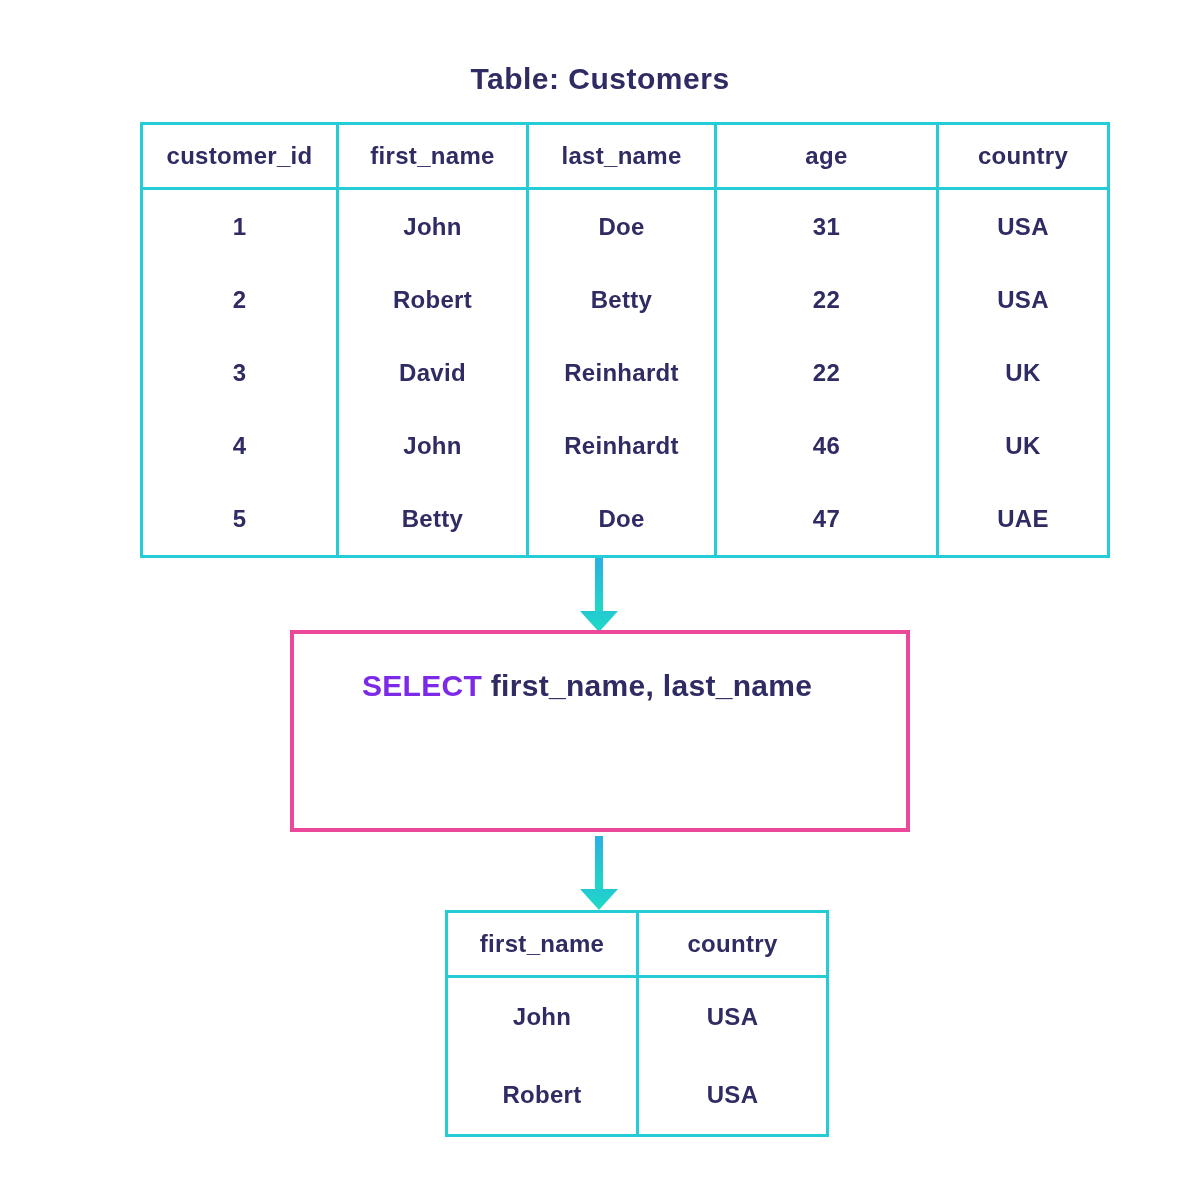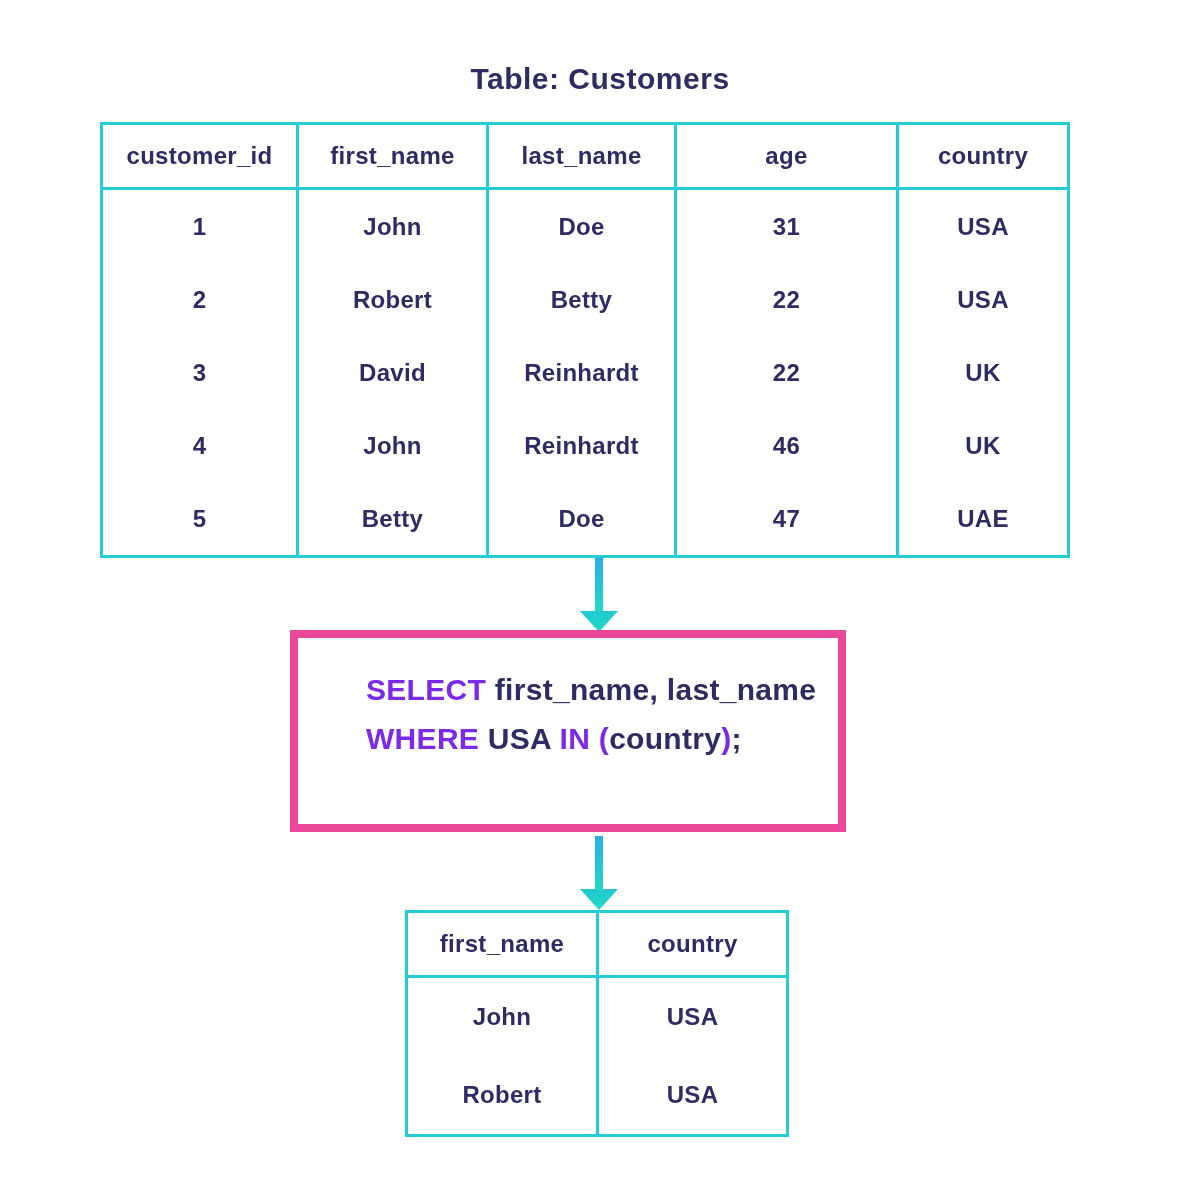--- a/index.html
+++ b/index.html
@@ -13,21 +13,21 @@
 
   
   .diagram-title {
     position: absolute; top: 62px; left: 0; width: 1200px;
     text-align: center;
     font-size: 30px; font-weight: 700; letter-spacing: 0.5px;
     color: #2f2b63;
   }
 
   
-  table { border-collapse: collapse; table-layout: fixed; }
+  table { border-collapse: collapse; table-layout: fixed; margin-left: 40px; }
   .data-table {
     position: absolute;
     border: 3px solid #24ccd6;
   }
   .data-table th {
     border: 3px solid #24ccd6;
     height: 62px;
     font-size: 24px; font-weight: 700; color: #2f2b63;
     text-align: center; vertical-align: middle;
     letter-spacing: 0.3px;
@@ -55,22 +55,22 @@
     width: 38px; height: 21px;
     background: linear-gradient(180deg, #23c8d2 0%, #1fdcc3 100%);
     clip-path: polygon(0 0, 100% 0, 50% 100%);
   }
   .arrow-1 { left: 580px; top: 558px; }
   .arrow-2 { left: 580px; top: 836px; }
 
   
   .sql-box {
     position: absolute; left: 290px; top: 630px;
-    width: 556px; height: 202px;
-    border: 8px solid #ec4899;
+    width: 620px; height: 202px;
+    border: 4px solid #ec4899;
     box-sizing: border-box;
     padding: 27px 0 0 68px;
   }
   .sql-line {
     font-size: 30px; line-height: 49px;
     white-space: pre;
     color: #2f2b63; font-weight: 700;
     letter-spacing: 0.3px;
   }
   .sql-line .kw { color: #7c2ae8; font-weight: 800; }
@@ -139,21 +139,20 @@
     </tbody>
   </table>
 
   <div class="arrow arrow-1">
     <div class="shaft"></div>
     <div class="head"></div>
   </div>
 
   <div class="sql-box">
     <div class="sql-line"><span class="kw">SELECT</span><span class="plain"> first_name, last_name</span></div>
-    <div class="sql-line"><span class="kw">WHERE</span><span class="plain"> USA </span><span class="kw">IN</span><span class="plain"> </span><span class="kw">(</span><span class="plain">country</span><span class="kw">)</span><span class="plain">;</span></div>
   </div>
 
   <div class="arrow arrow-2">
     <div class="shaft"></div>
     <div class="head"></div>
   </div>
 
   <table class="data-table result-table">
     <colgroup>
       <col style="width:191px">

